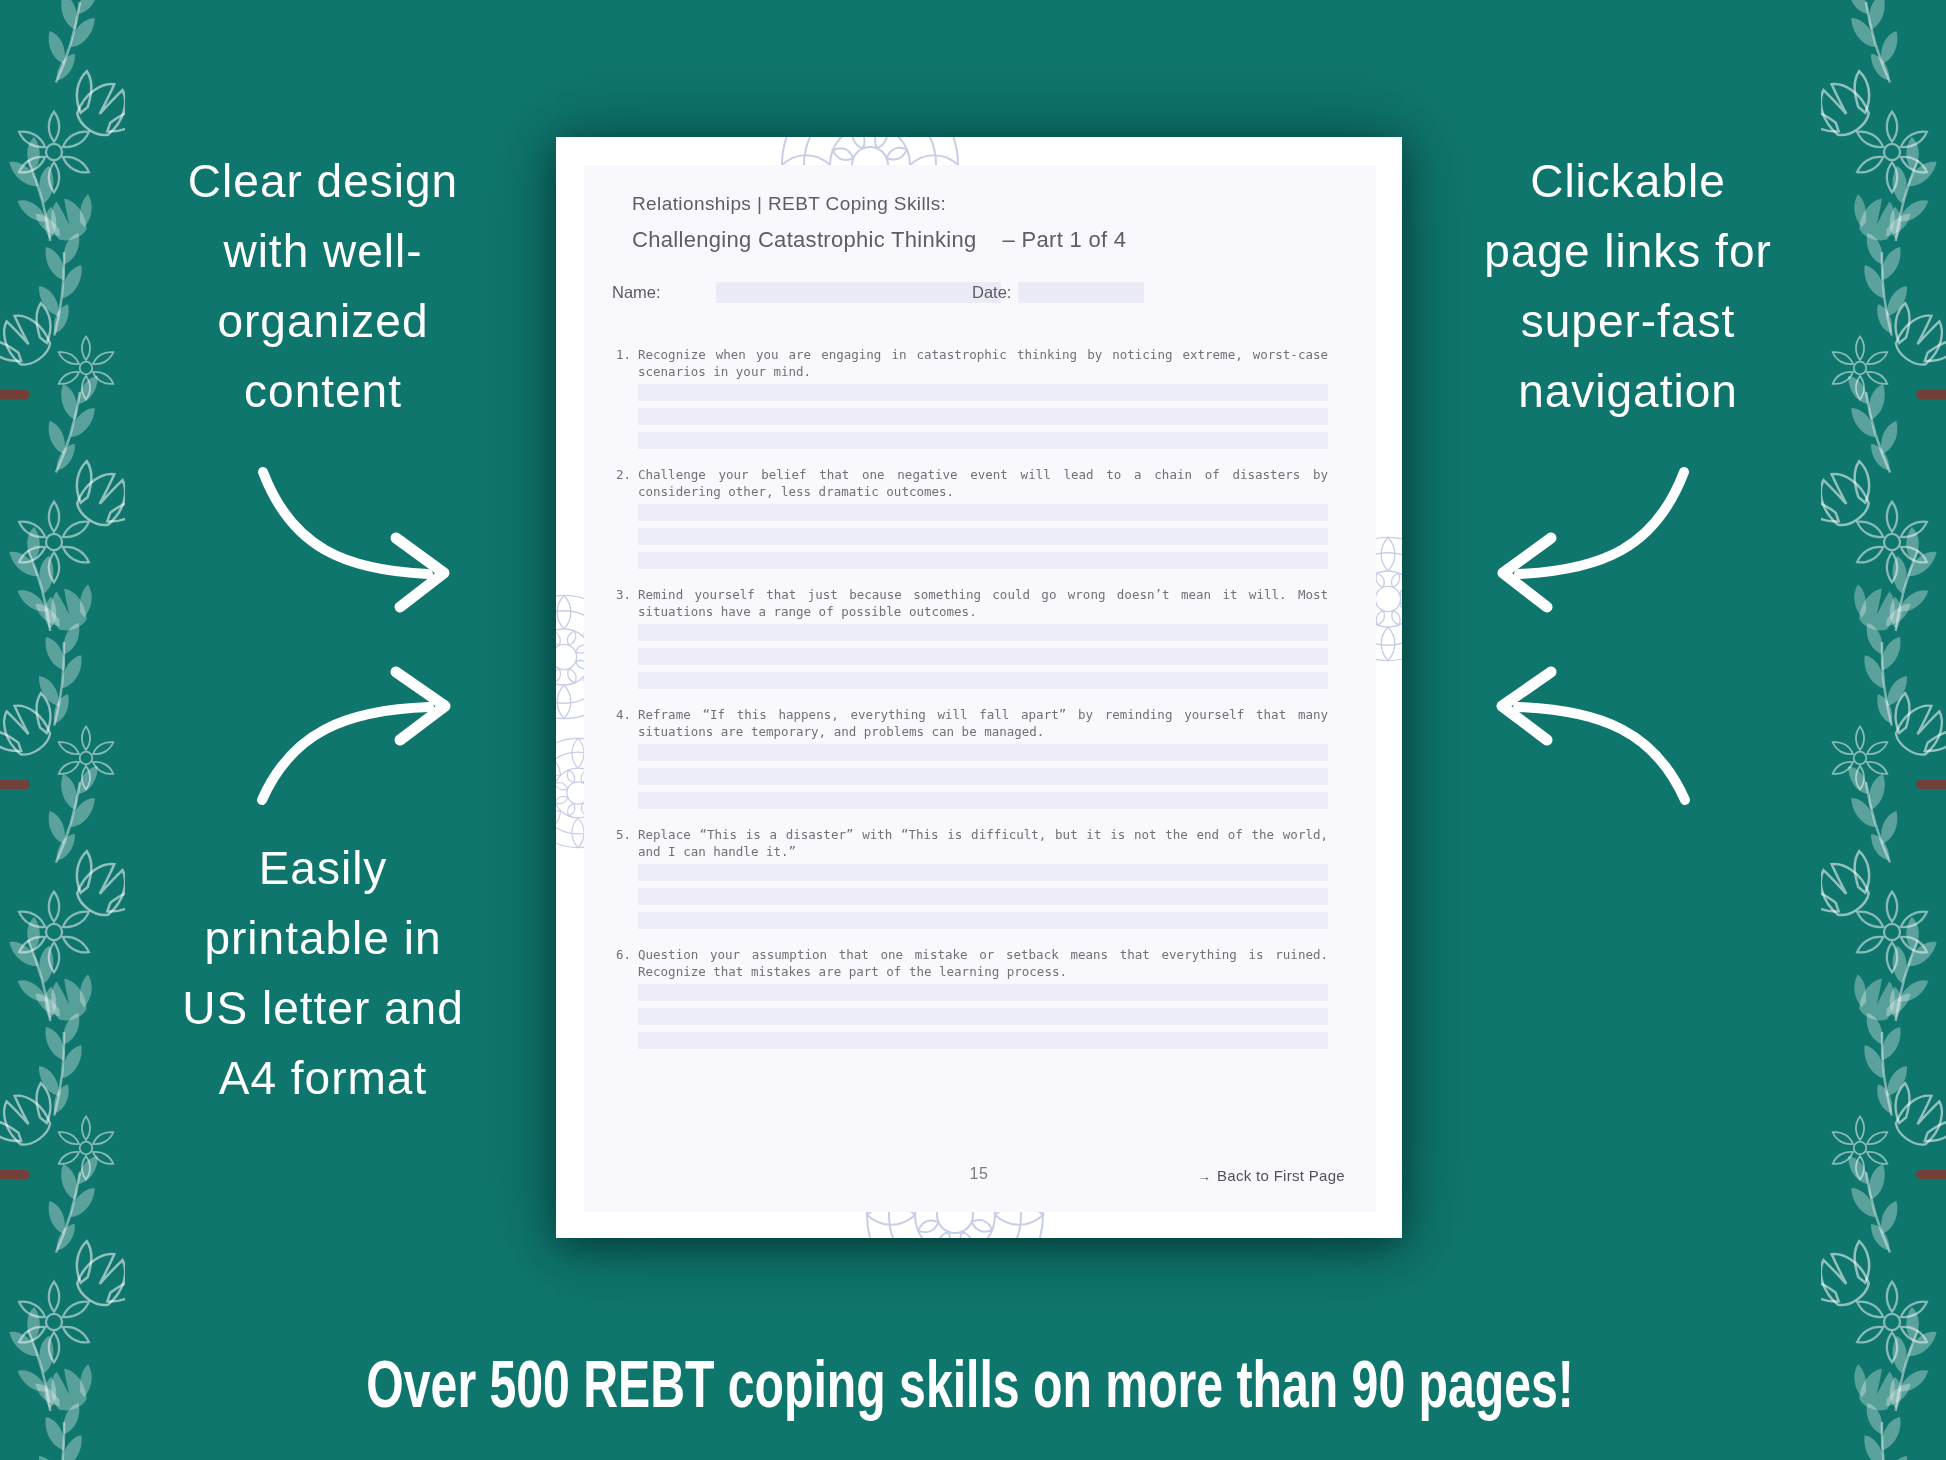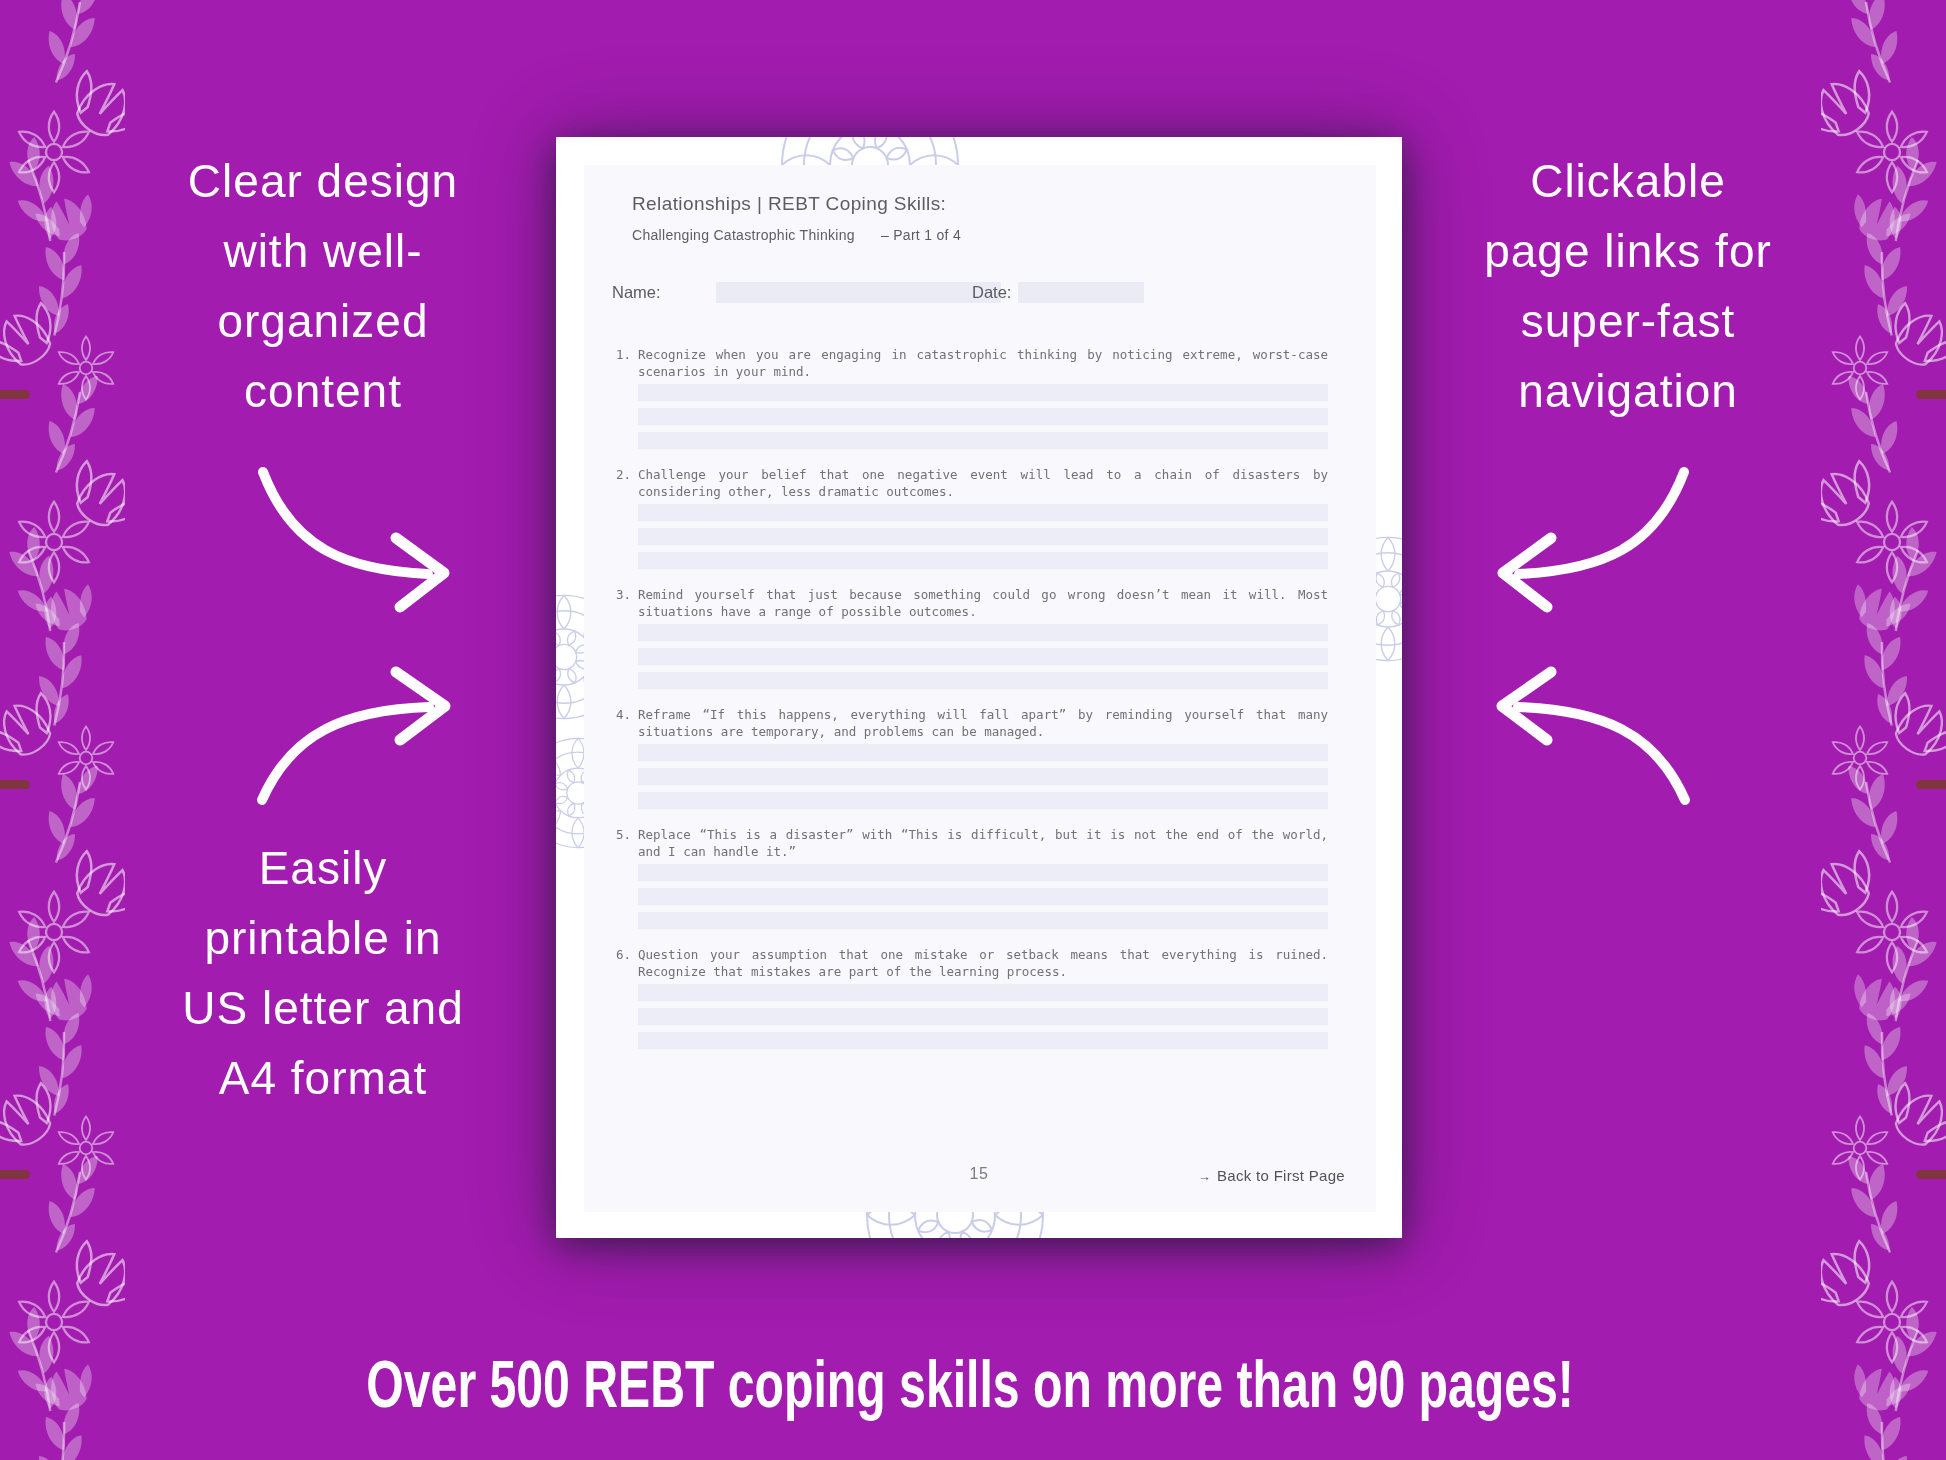--- a/index.html
+++ b/index.html
@@ -1,18 +1,18 @@
 <!DOCTYPE html>
 <html><head>
 <meta charset="utf-8">
 <style>
   html,body { margin:0; padding:0; background:#59c9ca; }
   .stage {
     position:relative; width:1946px; height:1460px; overflow:hidden;
-    background:#a21caf; font-family:"Liberation Sans", sans-serif;
+    background:#0f766e; font-family:"Liberation Sans", sans-serif;
   }
 
   
   .border-strip { position:absolute; top:0; height:1460px; width:125px; }
   .border-left  { left:0; }
   .border-right { right:0; transform:scaleX(-1); }
   .red-sliver { position:absolute; width:30px; height:9px; background:#7d3a33; opacity:.9; }
   .red-sliver.l { left:0;  border-radius:0 5px 5px 0; }
   .red-sliver.r { right:0; border-radius:5px 0 0 5px; }
 
@@ -44,21 +44,21 @@
   .page {
     position:absolute; left:556px; top:137px; width:846px; height:1101px;
     background:#ffffff; overflow:hidden;
     box-shadow:0 8px 34px rgba(0,25,25,.52), 0 0 80px rgba(0,25,25,.32);
   }
   .page-deco { position:absolute; left:0; top:0; z-index:0; }
   .panel { position:absolute; left:28px; top:28px; right:26px; bottom:26px; background:#f8f8fd; z-index:1; }
   .content { position:absolute; left:0; top:0; width:846px; height:1423px; z-index:2; }
 
   .header1 { position:absolute; left:76px; top:56px;  font-size:19px; color:#5d5d64; letter-spacing:.4px; }
-  .header2 { position:absolute; left:76px; top:90px;  font-size:14px; color:#5d5d64; letter-spacing:.3px; }
+  .header2 { position:absolute; left:76px; top:90px;  font-size:22px; color:#5d5d64; letter-spacing:.3px; }
   .header2 .part { margin-left:26px; }
 
   .field-row { position:absolute; left:56px; top:146px; width:740px; height:22px; font-size:16.5px; color:#5b5b61; }
   .field-label { position:absolute; top:0; }
   .name-label { left:0; }
   .date-label { left:360px; }
   .field-box { position:absolute; top:-1px; height:21px; background:#ebebf6; }
   .name-box { left:104px; width:285px; }
   .date-box { left:406px; width:126px; }
 

